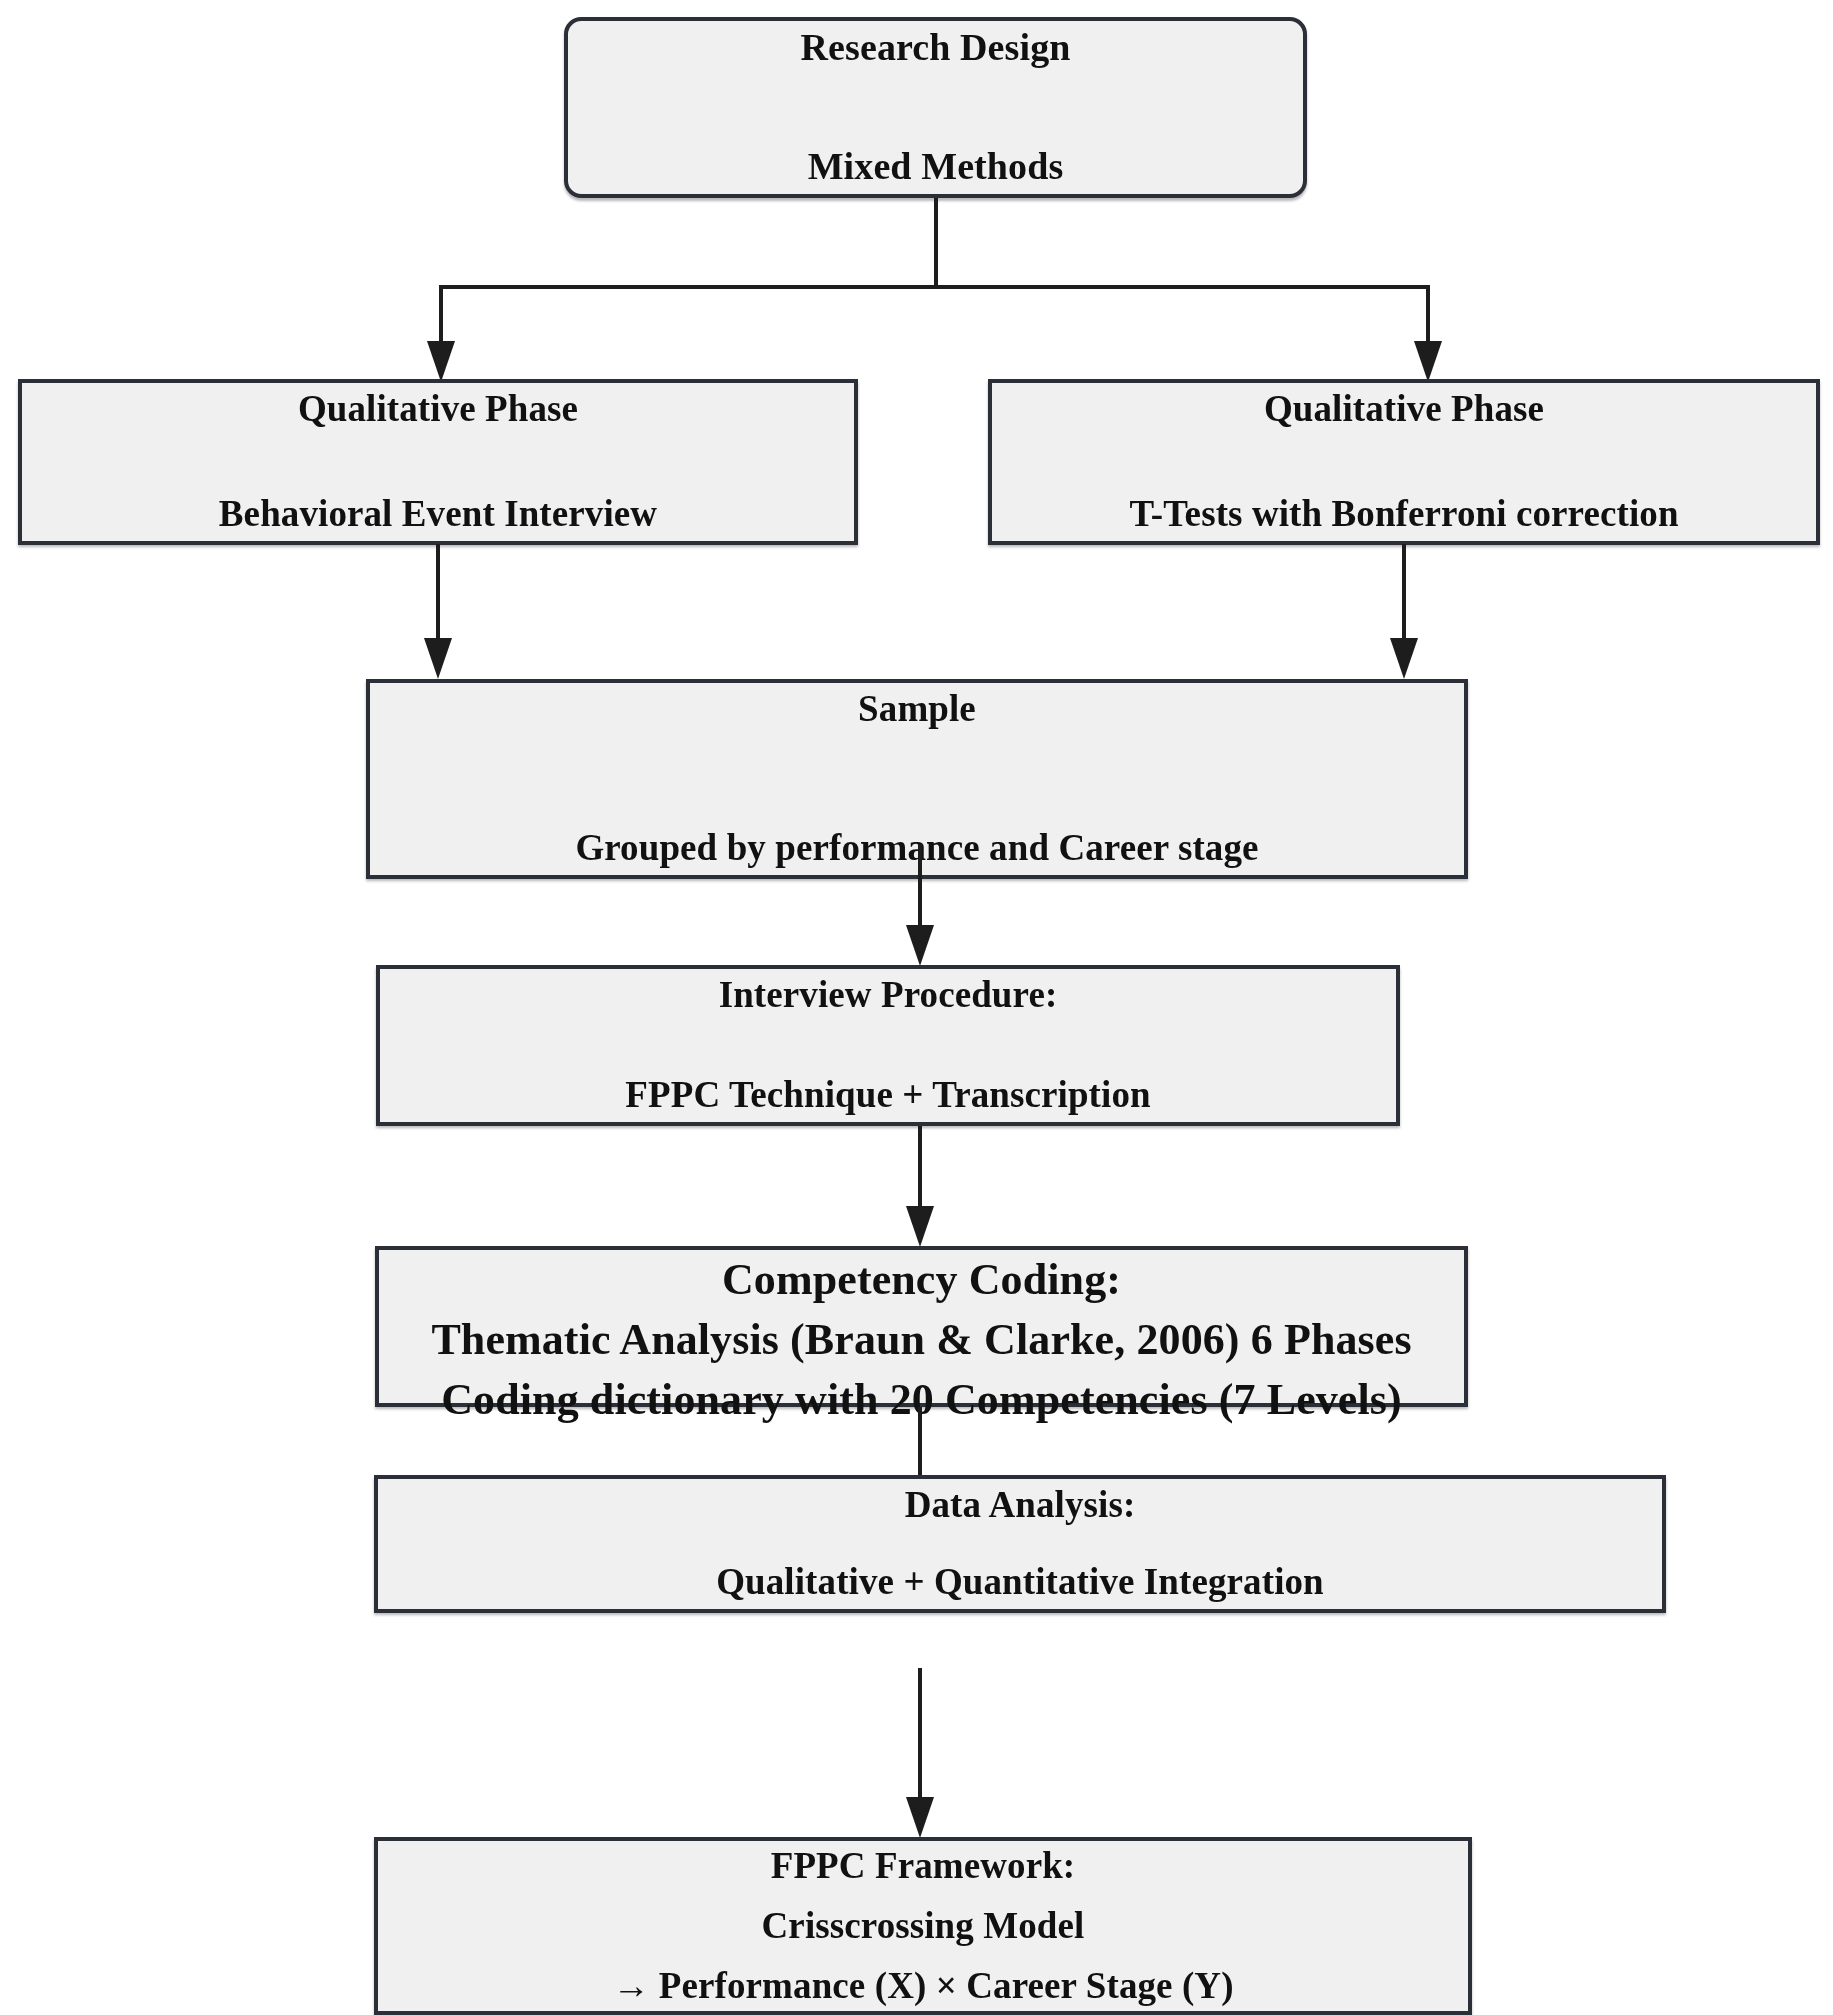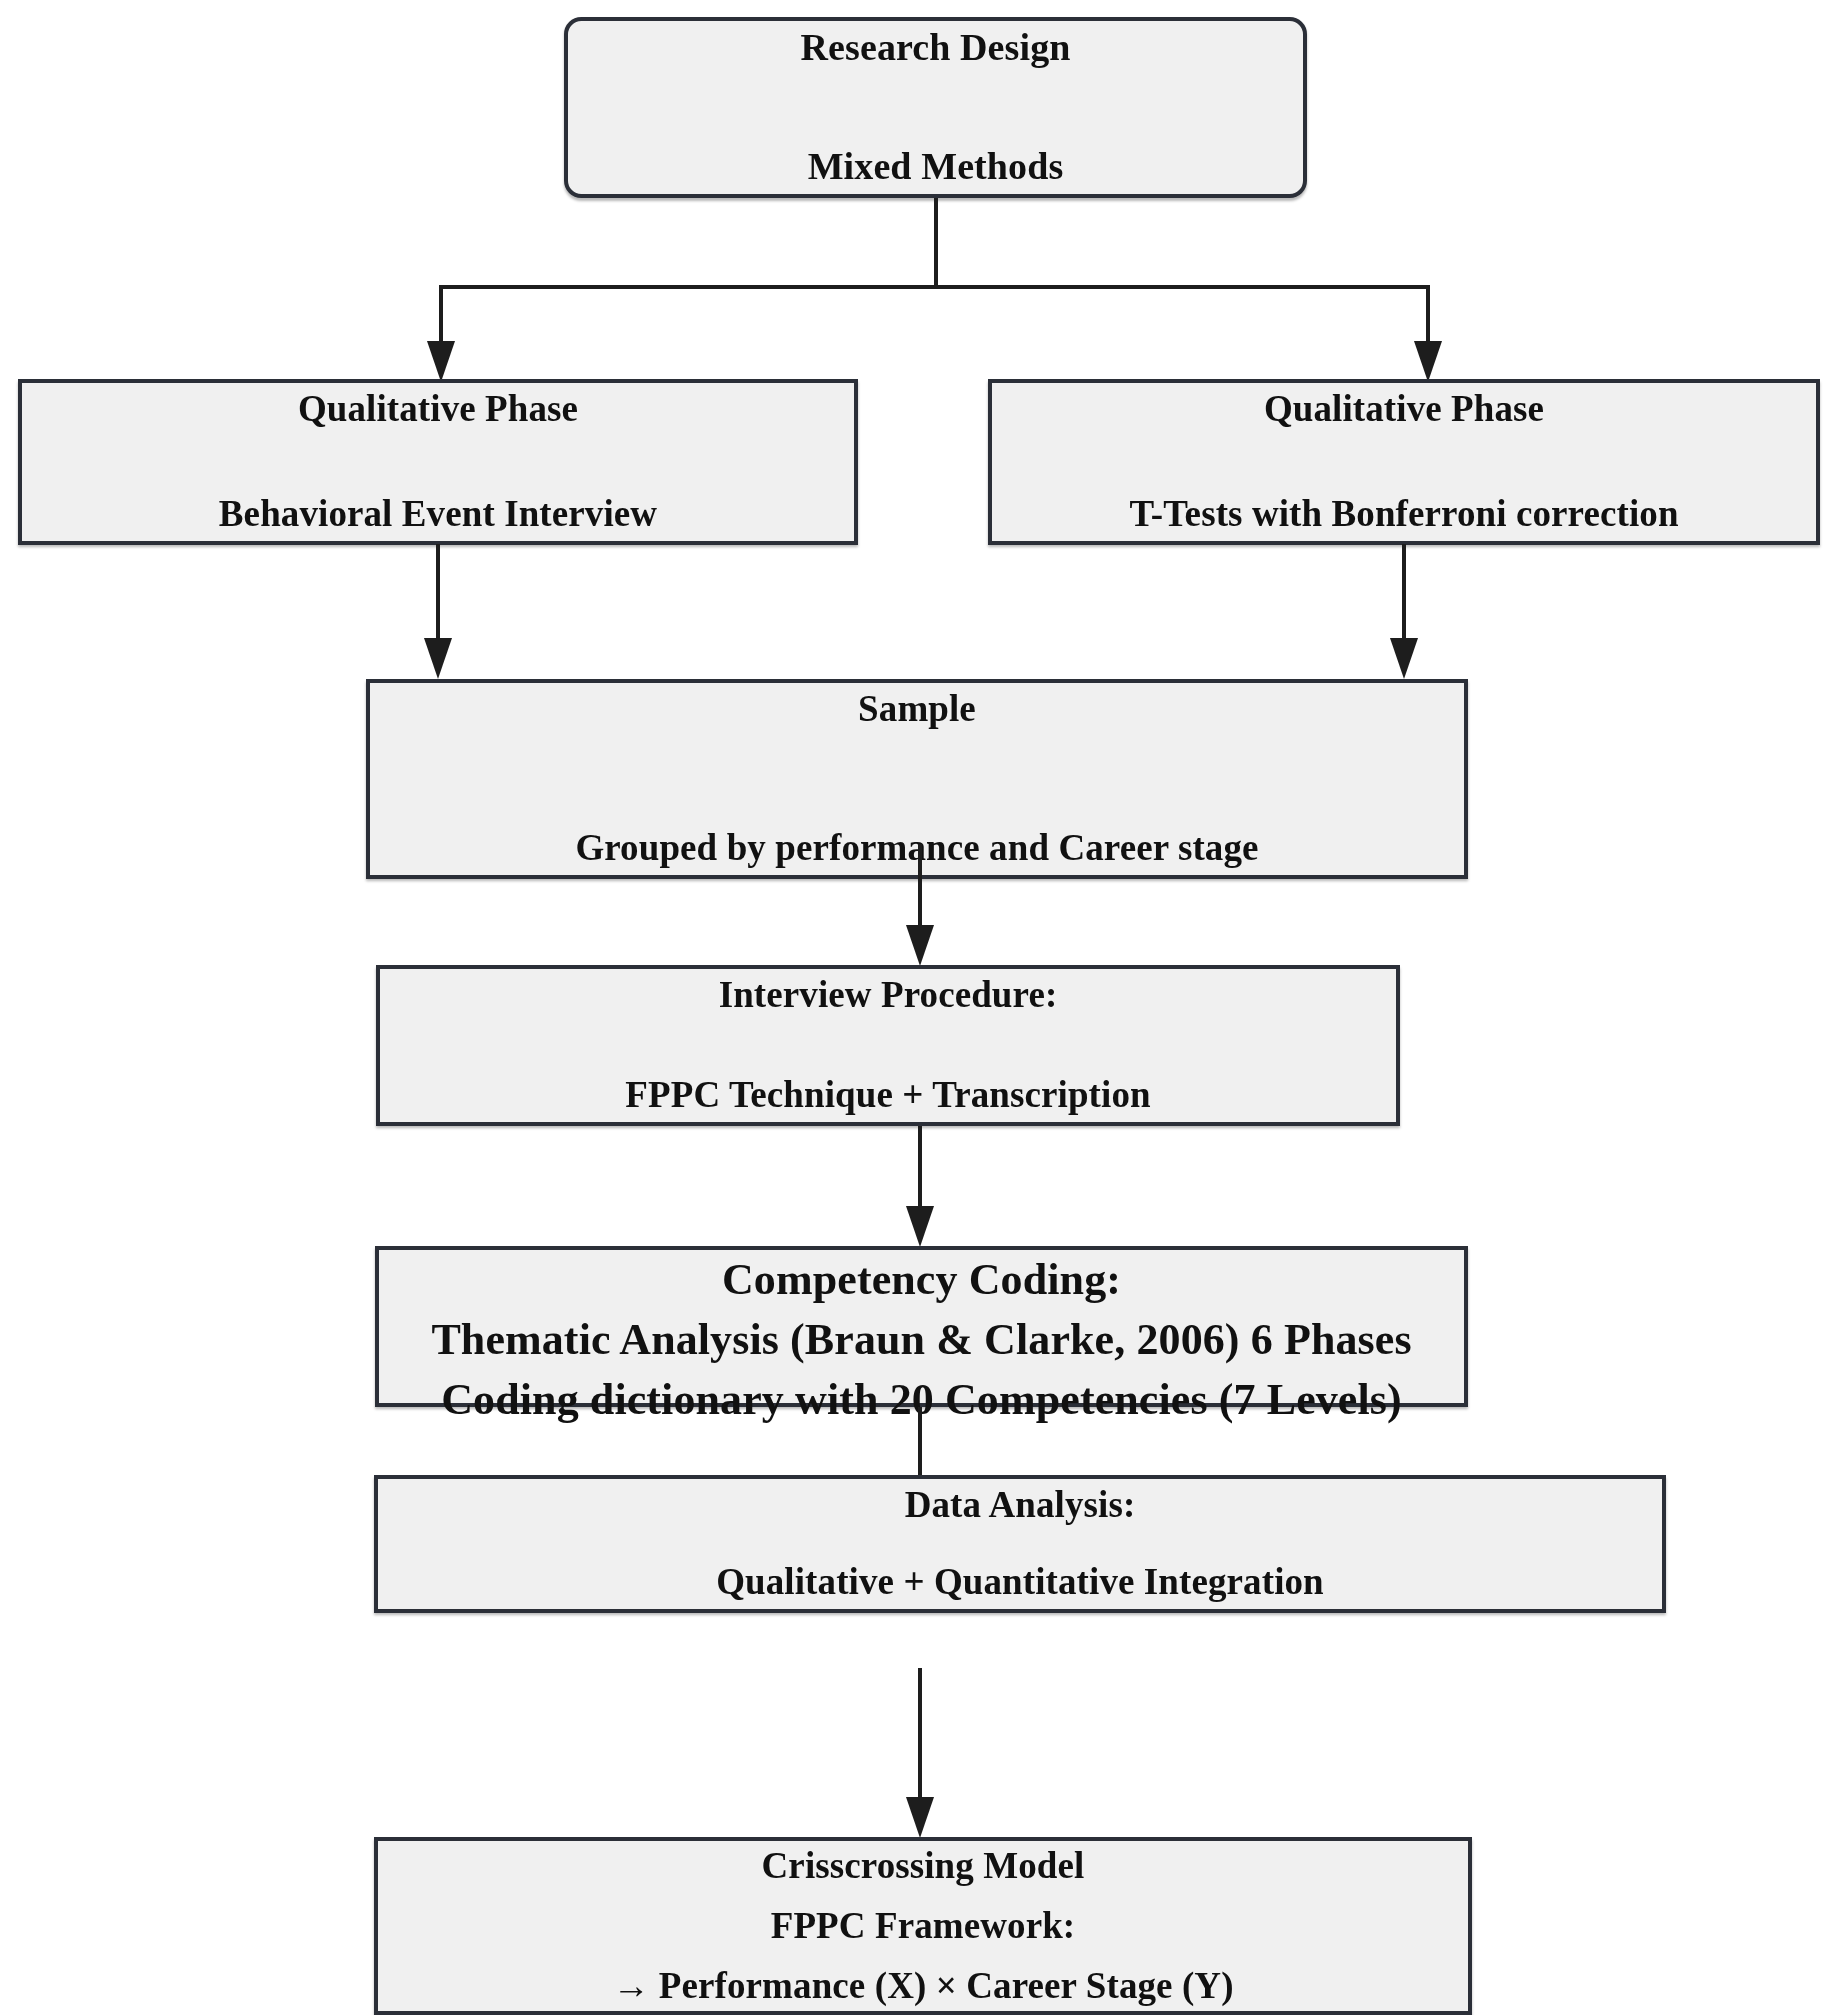--- a/index.html
+++ b/index.html
@@ -156,19 +156,19 @@
 
   <div class="node" id="node-data-analysis">
     <span class="line">Data Analysis:</span>
     <span class="line">Qualitative + Quantitative Integration</span>
   </div>
 
   <div class="conn-v" style="left:918px; top:1668px; height:133px;"></div>
   <div class="arrowhead" style="left:906px; top:1797px;"></div>
 
   <div class="node" id="node-fppc-framework">
+    <span class="line">FPPC Framework:</span>
     <span class="line">Crisscrossing Model</span>
-    <span class="line">FPPC Framework:</span>
     <span class="line">→ Performance (X) × Career Stage (Y)</span>
   </div>
 
 </div>
 
 
 </body></html>

